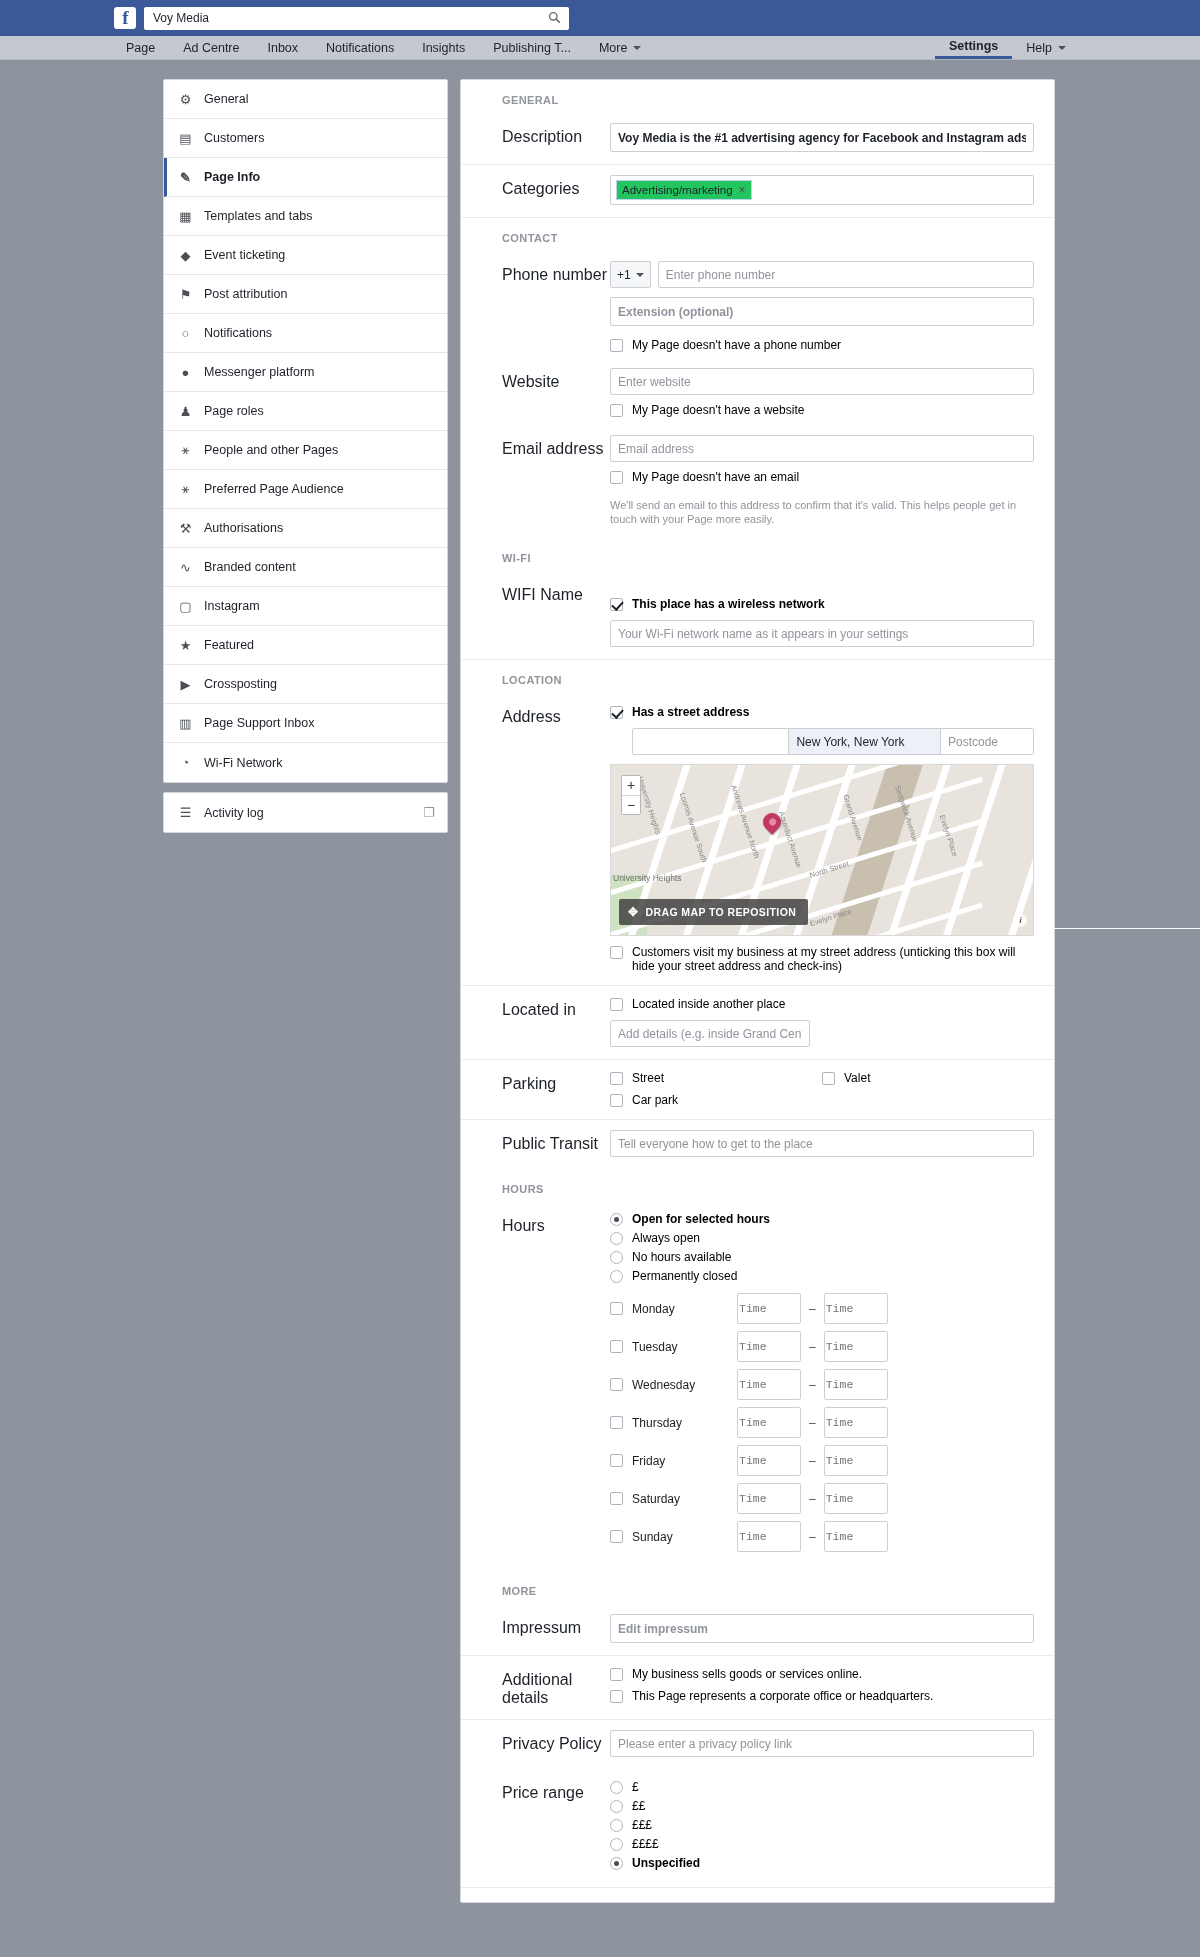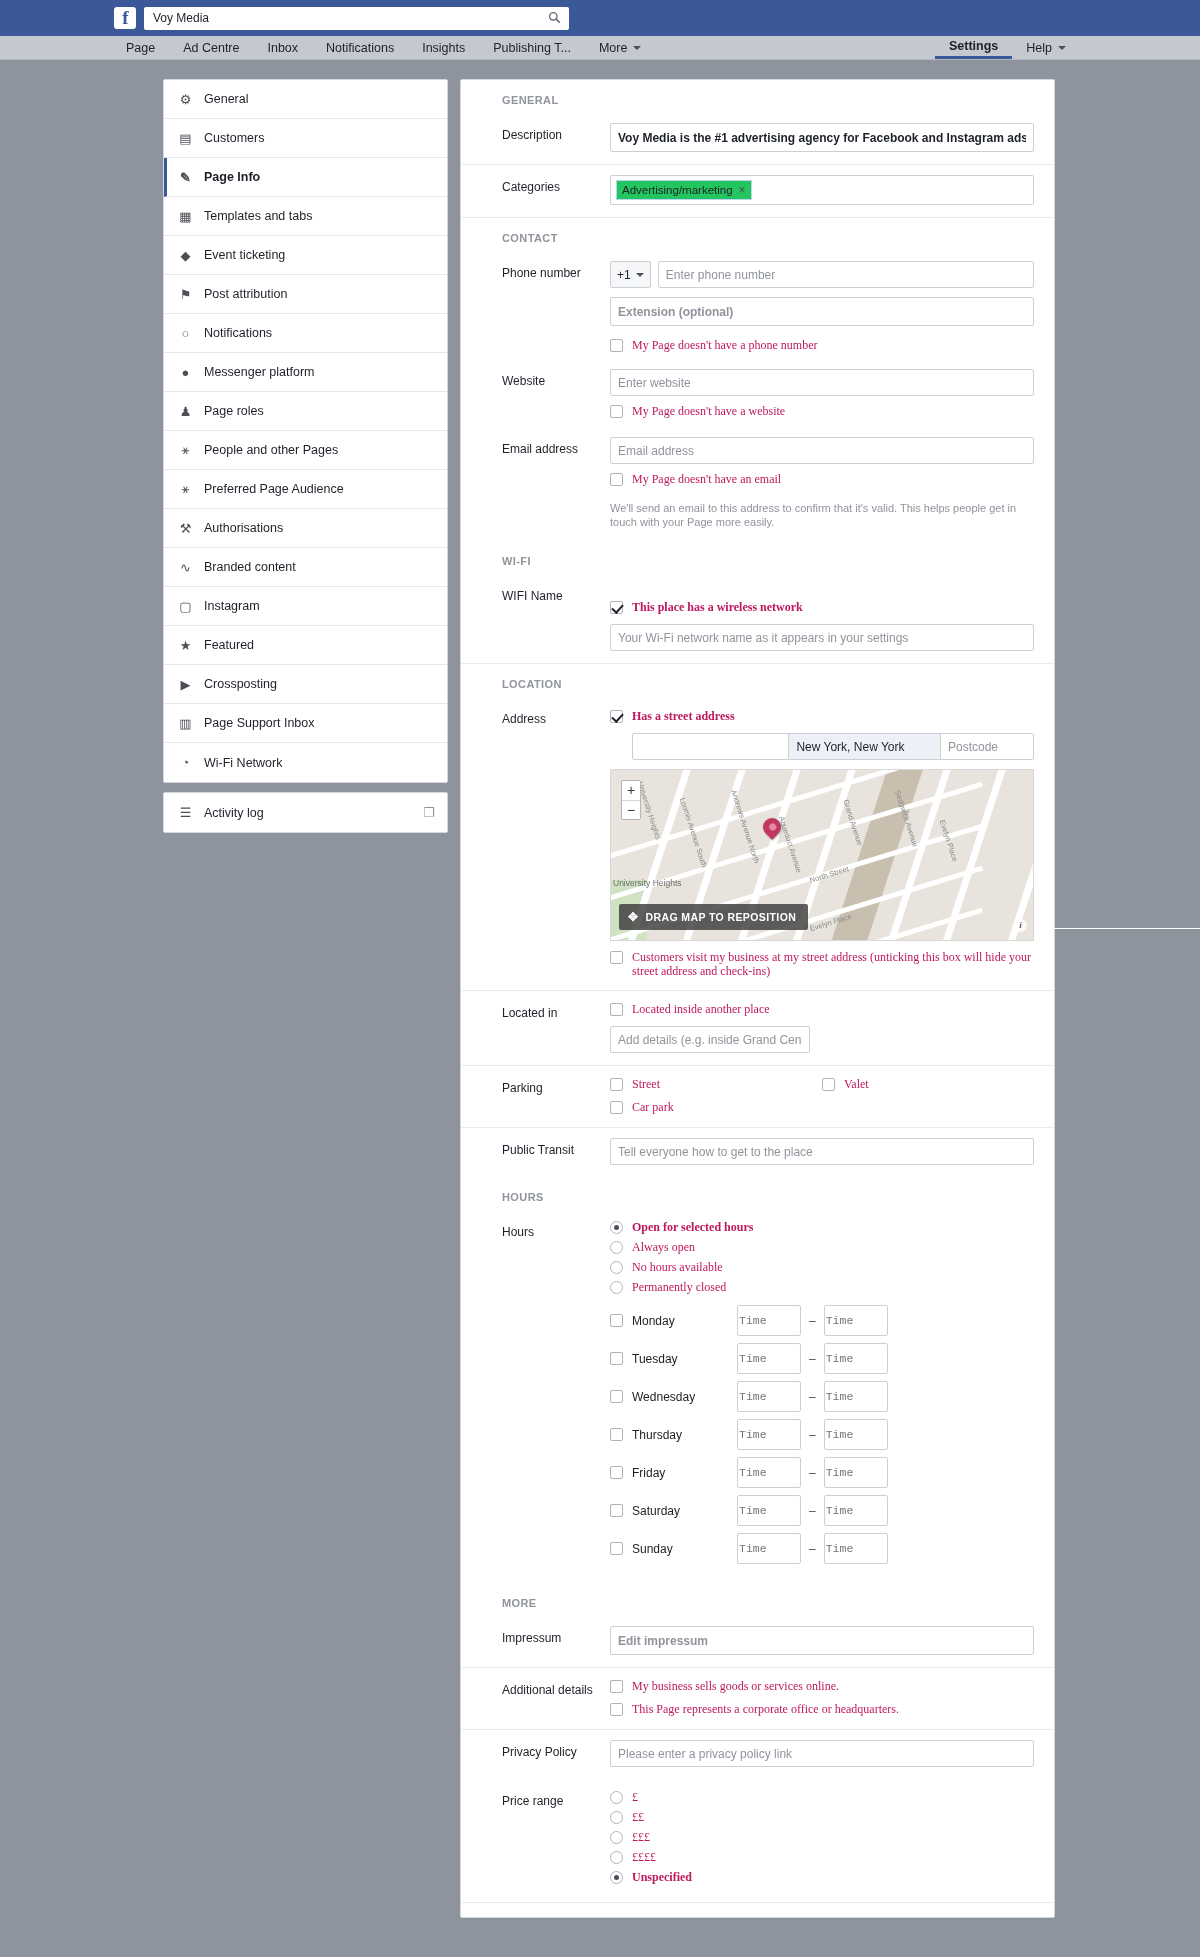--- a/index.html
+++ b/index.html
@@ -81,21 +81,21 @@
   .section-title {
     font-size: 11px; color: #90949c; letter-spacing: .4px; font-weight: bold;
     padding: 14px 0 7px 41px;
   }
   .row {
     display: flex; padding: 10px 20px 12px 41px; border-bottom: 1px solid #e9ebee;
     align-items: flex-start;
   }
   .row.nb { border-bottom: 0; }
   .row-label {
-    width: 108px; flex: 0 0 108px; font-size: 12px; color: #1d2129; padding-top: 5px;
+    width: 108px; flex: 0 0 108px; font-size: 16px; color: #1d2129; padding-top: 5px;
   }
   .row-field { flex: 1 1 auto; }
 
   .inp {
     width: 100%; height: 27px; border: 1px solid #ccd0d5; border-radius: 2px;
     background: #fff; font-size: 12px; padding: 0 7px; color: #1d2129;
     font-family: "Liberation Sans", sans-serif; outline: none;
   }
   .inp::placeholder { color: #90949c; }
   .inp.tall { height: 29px; font-weight: bold; }
@@ -113,21 +113,21 @@
   .chk-line { display: flex; align-items: center; margin-top: 8px; }
   .chk {
     width: 13px; height: 13px; border: 1px solid #b0b3b9; background: #fff;
     border-radius: 2px; display: inline-block; flex: 0 0 13px; margin-right: 9px;
     position: relative; cursor: pointer;
   }
   .chk.checked::after {
     content: ""; position: absolute; left: 3px; top: 0px; width: 5px; height: 9px;
     border: solid #1d2129; border-width: 0 2px 2px 0; transform: rotate(42deg);
   }
-  .chk-label { font-size: 12px; color: #be185d; font-family: Liberation Serif, serif; }
+  .chk-label { font-size: 12px; color: #000000; }
   .chk-label.bold { font-weight: bold; }
 
   .radio {
     width: 13px; height: 13px; border: 1px solid #b0b3b9; background: #fff;
     border-radius: 50%; display: inline-block; flex: 0 0 13px; margin-right: 9px;
     position: relative; cursor: pointer;
   }
   .radio.checked::after {
     content: ""; position: absolute; left: 3px; top: 3px; width: 5px; height: 5px;
     background: #4b4f56; border-radius: 50%;

